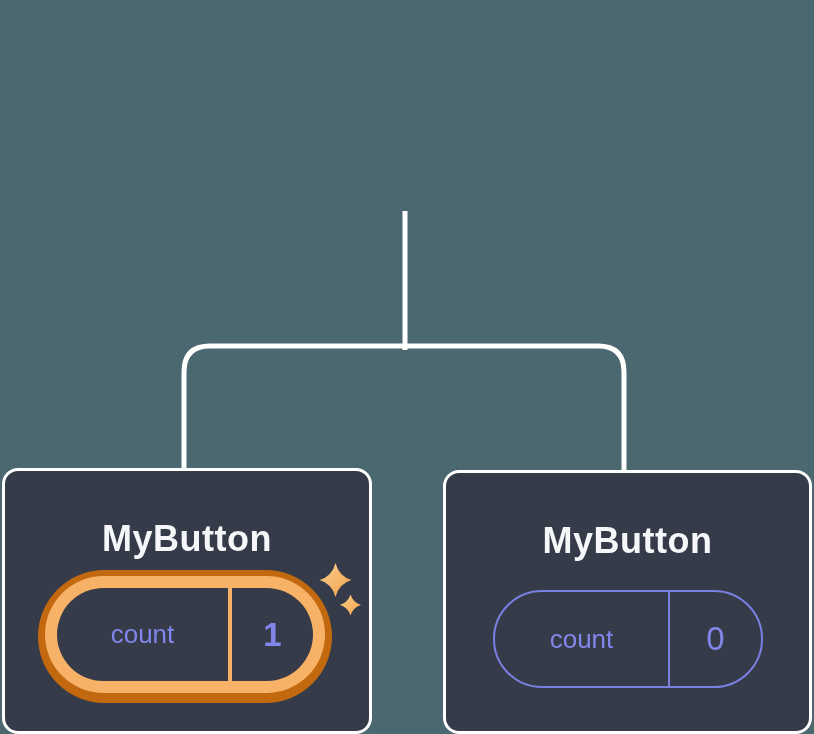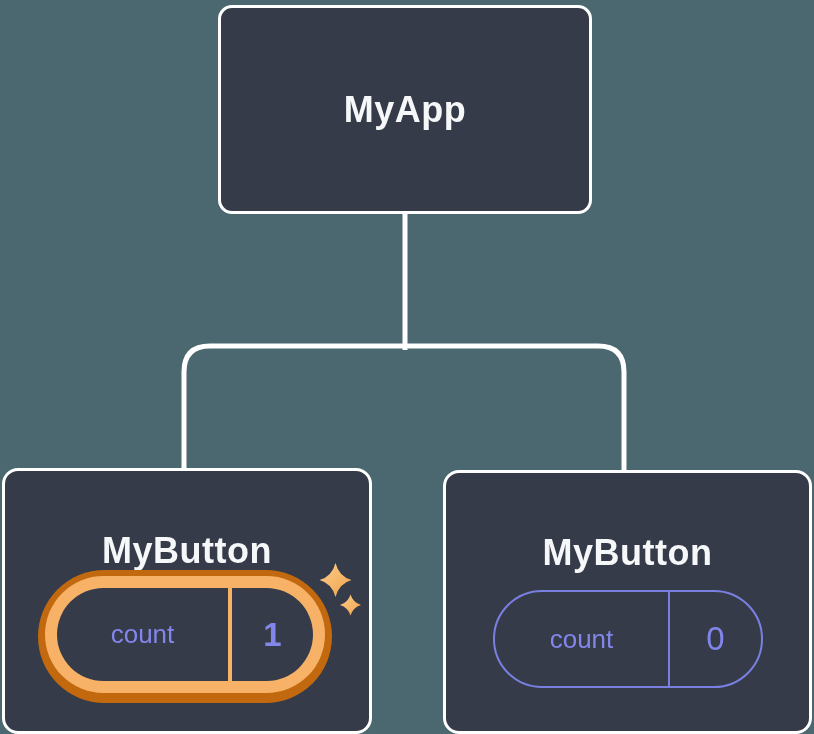--- a/index.html
+++ b/index.html
@@ -22,21 +22,21 @@
     display:flex; align-items:center; justify-content:center;
   }
   .node-child-left  { left:2px;   top:468px; width:370px; height:266px; border-radius:16px; }
   .node-child-right { left:443px; top:470px; width:369px; height:264px; border-radius:16px; }
 
   .node-label {
     color: var(--node-text,#f6f7f9);
     font-size:36px; font-weight:700; letter-spacing:0.5px;
     text-align:center;
   }
-  .child-label { position:absolute; left:0; right:0; top:47px;margin-top:12px; }
+  .child-label { position:absolute; left:0; right:0; top:47px; }
 
   
   .pill-highlight {
     position:absolute; left:33px; top:99px; width:294px; height:133px;
     background: var(--highlight-dark,#c2690f);
     border-radius:67px; box-sizing:border-box;
     padding:6px 7px 10px 7px;
   }
   .pill-mid {
     width:100%; height:100%; box-sizing:border-box;
@@ -78,23 +78,20 @@
 </head>
 <body>
 
 <div class="stage">
 
   <svg class="connectors" viewBox="0 0 814 734" aria-hidden="true">
     <path d="M405 211 L405 350"></path>
     <path d="M184 471 L184 372 Q184 346 210 346 L598 346 Q624 346 624 372 L624 473"></path>
   </svg>
 
-  <div class="node node-root">
-    <div class="node-label">MyApp</div>
-  </div>
 
   <div class="node node-child-left">
     <div class="node-label child-label">MyButton</div>
 
     <div class="pill-highlight">
       <div class="pill-mid">
         <div class="pill-inner">
           <div class="pill-key">count</div>
           <div class="pill-divider-hl"></div>
           <div class="pill-value-bold">1</div>

